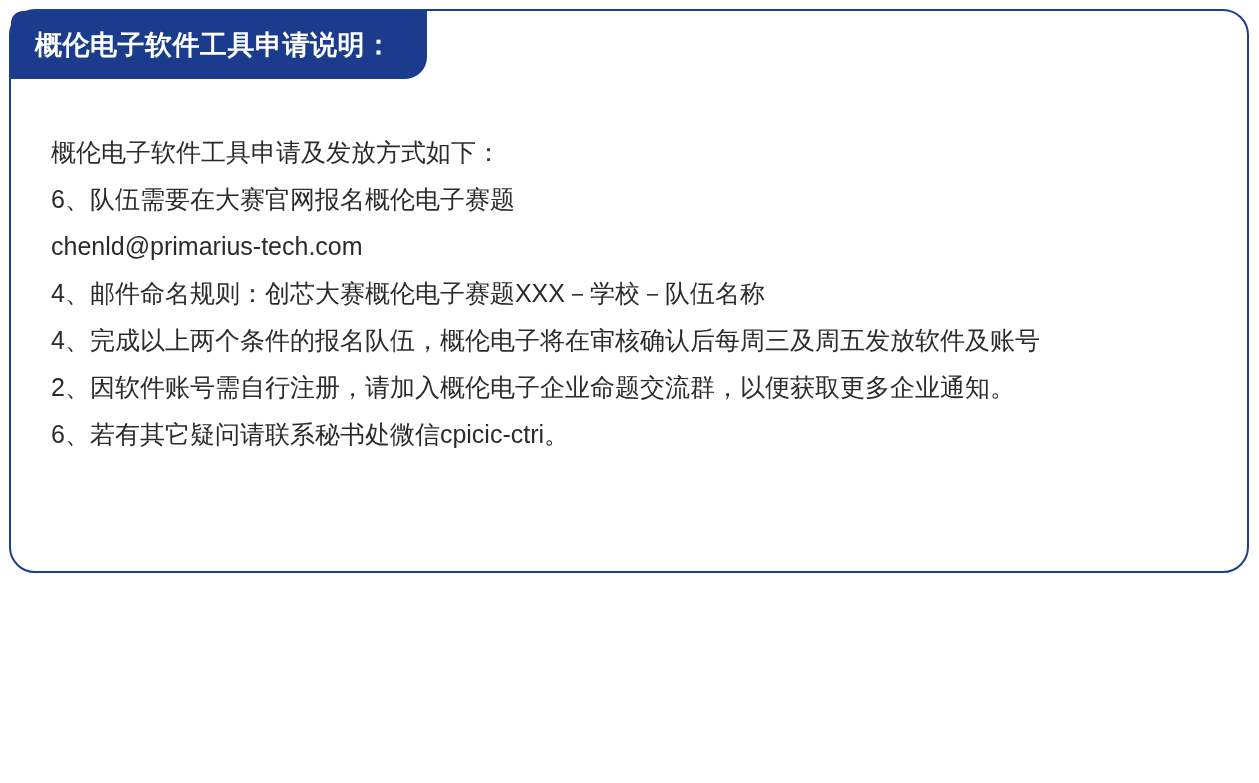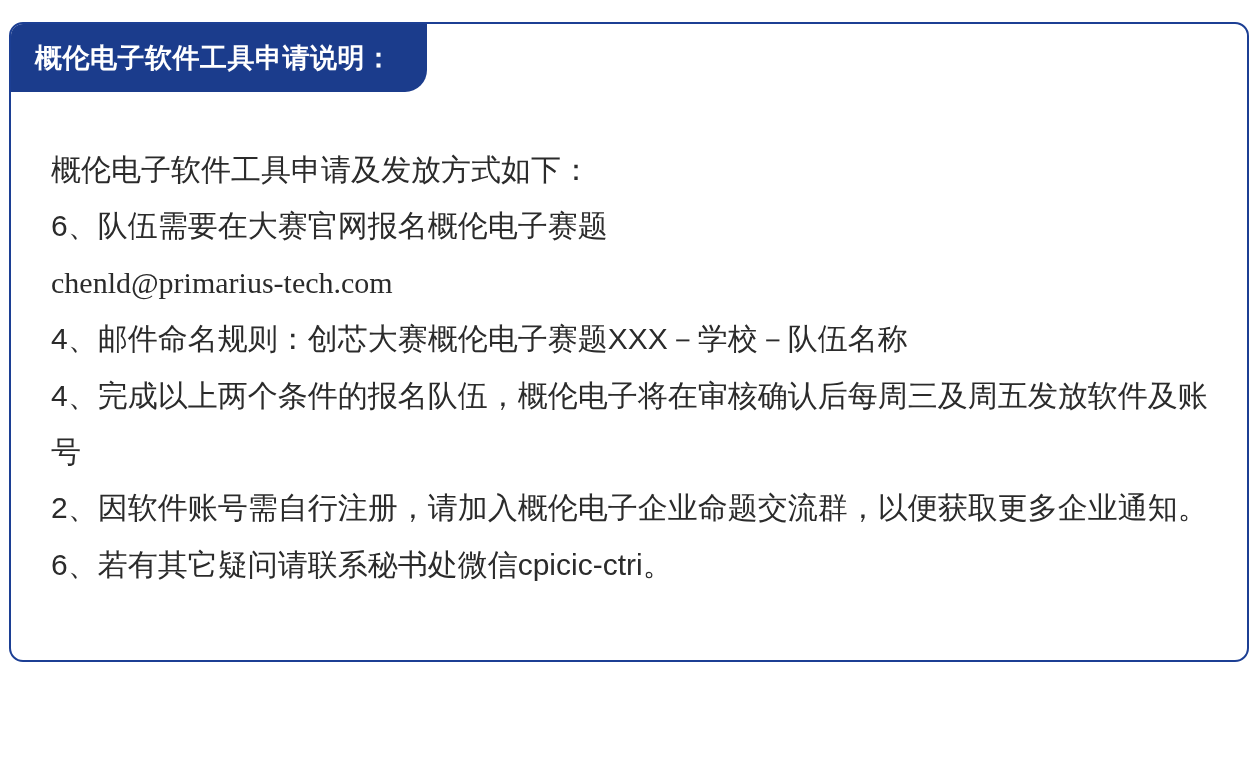--- a/index.html
+++ b/index.html
@@ -20,26 +20,25 @@
     height: 783px;
     box-sizing: border-box;
   }
 
   
   .card {
     position: absolute;
     left: 9px;
     top: 9px;
     width: 1240px;
-    height: 640px;
+    height: 564px;
     box-sizing: border-box;
     border: 2px solid #1c3f94;
-    border-radius: 14px;
+    border-radius: 26px;
     background: #ffffff;
-    margin-top: 13px;
   }
 
   
   .header-tab {
     position: absolute;
     left: 0px;
     top: 0px;
     height: 68px;
     padding: 0 34px 0 24px;
     display: flex;
@@ -55,21 +54,21 @@
     font-weight: bold;
     letter-spacing: 0.5px;
     white-space: nowrap;
   }
 
   .body {
     position: absolute;
     left: 40px;
     top: 118px;
     right: 36px;
-    font-size: 30px;
+    font-size: 25px;
     color: #2b2b2b;
     line-height: 1.88;
   }
 
   .line {
     display: block;
     white-space: normal;
   }
 
   .line.spaced {
@@ -77,21 +76,20 @@
   }
 
   .strong {
     font-weight: bold;
     color: #1a1a1a;
     letter-spacing: 0px;
   }
 
   .email {
     letter-spacing: 0px;
-    font-family: Liberation Serif, serif;
   }
 </style>
 </head>
 <body>
 
 <div class="page">
   <div class="card">
 
     <div class="header-tab">
       <span class="title">概伦电子软件工具申请说明：</span>

